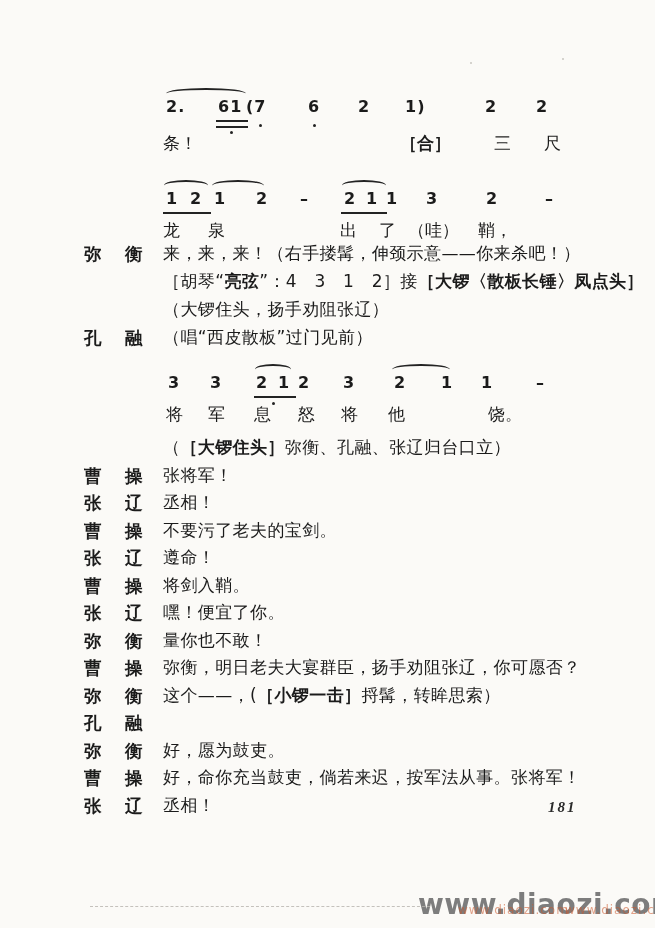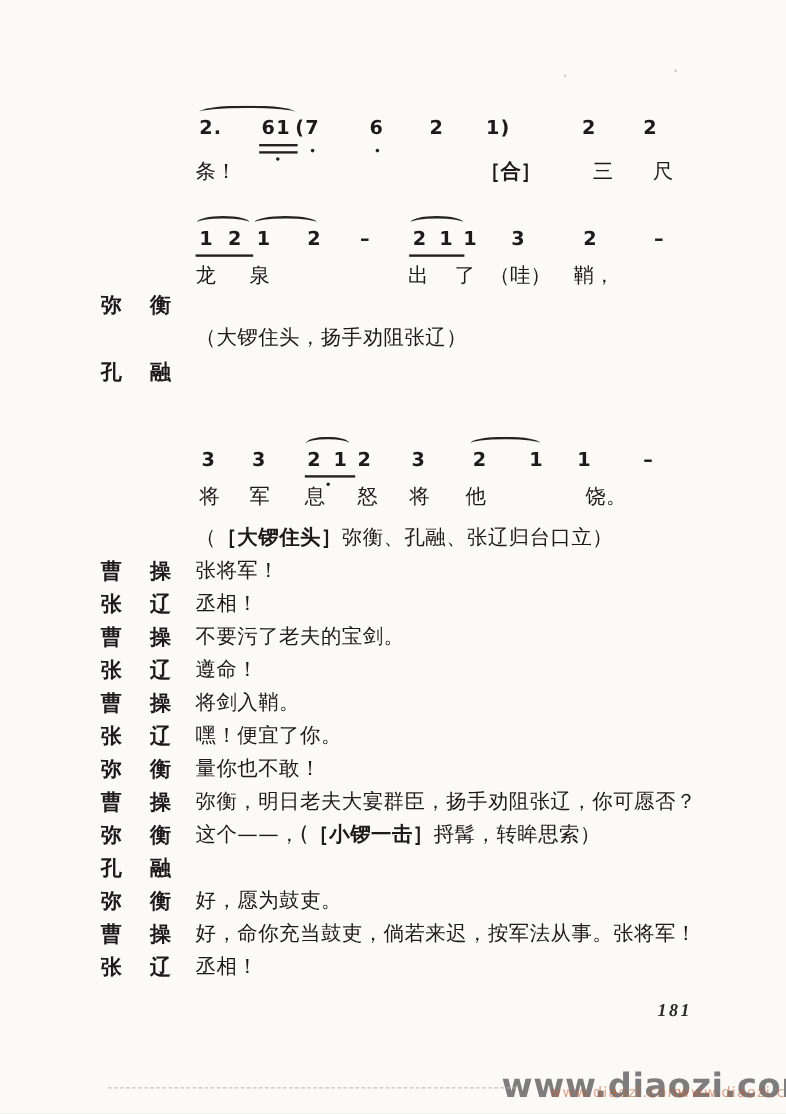--- a/index.html
+++ b/index.html
@@ -38,21 +38,21 @@
     position:absolute;left:84px;top:0;
     font-weight:bold;font-size:17.5px;letter-spacing:3px;white-space:nowrap;
   }
   .txt{
     position:absolute;left:163px;top:0;
     font-size:17px;letter-spacing:0.4px;white-space:nowrap;
   }
   .b{font-weight:bold;}
   
   .pageno{
-    position:absolute;left:548px;top:835px;
+    position:absolute;left:548px;top:799px;
     font-family:"Liberation Serif","DejaVu Serif",serif;
     font-style:italic;font-weight:bold;
     font-size:15px;letter-spacing:2px;color:#2a2a2a;
   }
   .wm-name{
     position:absolute;left:434px;top:848px;
     font-size:43px;font-weight:bold;color:#8d8d8d;
     letter-spacing:17px;white-space:nowrap;
   }
   .wm-url{
@@ -119,26 +119,31 @@
     <span class="lyr" style="left:208px;top:42px;">泉</span>
     <span class="lyr" style="left:340px;top:42px;">出</span>
     <span class="lyr" style="left:379px;top:42px;">了</span>
     <span class="lyr" style="left:408px;top:42px;">（哇）</span>
     <span class="lyr" style="left:478px;top:42px;">鞘，</span>
   </div>
 
   <div class="rows rows-a" style="top:242px;">
     <div class="row">
       <span class="spk">弥　衡</span>
+      <span class="txt">来，来，来！（右手搂髯，伸颈示意——你来杀吧！）</span>
+    </div>
+    <div class="row">
+      <span class="txt"><span>［胡琴“</span><span class="b">亮弦</span><span>”：4　3　1　2］接</span><span class="b">［大锣〈散板长锤〉凤点头］</span></span>
     </div>
     <div class="row">
       <span class="txt">（大锣住头，扬手劝阻张辽）</span>
     </div>
     <div class="row">
       <span class="spk">孔　融</span>
+      <span class="txt">（唱“西皮散板”过门见前）</span>
     </div>
   </div>
 
   <div class="ml" style="top:362px;height:68px;">
     <div class="slur" style="left:255px;width:36px;"></div>
     <div class="slur" style="left:392px;width:58px;"></div>
     <span class="note" style="left:168px;">3</span>
     <span class="note" style="left:210px;">3</span>
     <span class="note" style="left:256px;">2</span>
     <span class="note" style="left:278px;">1</span>

